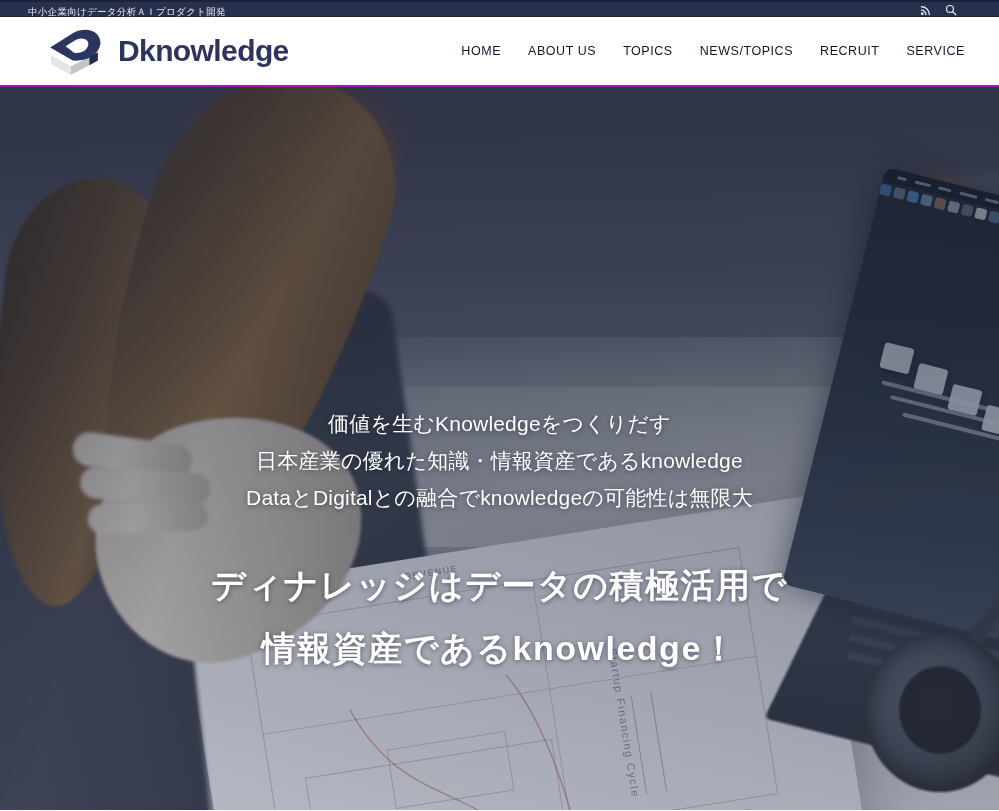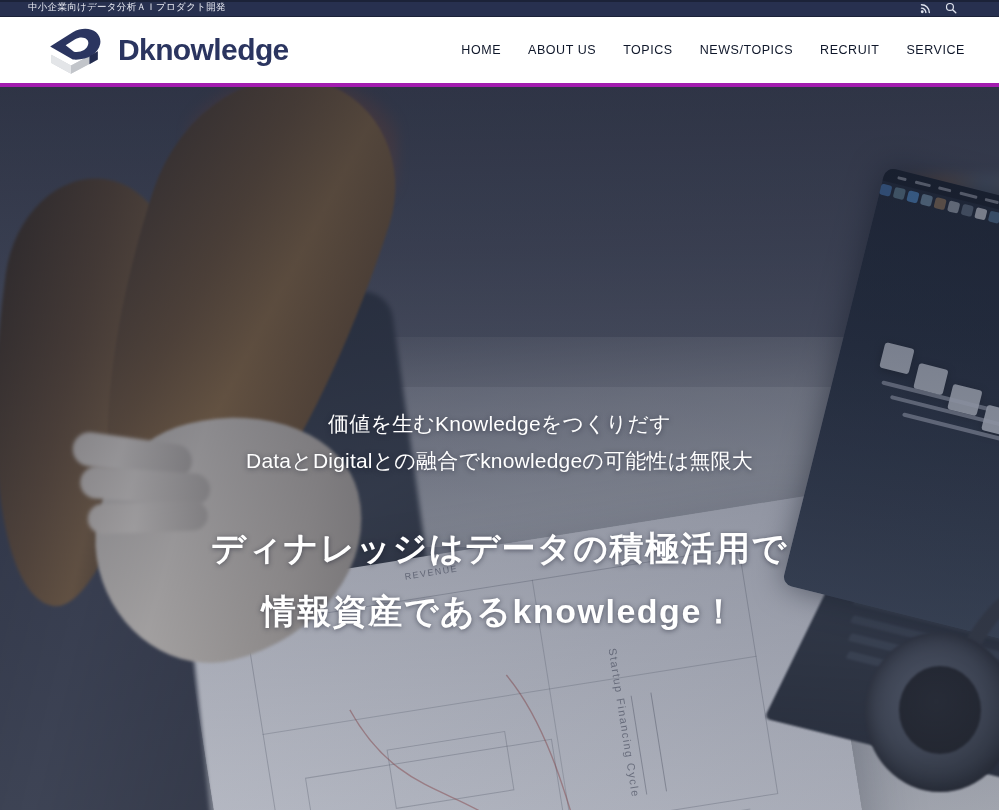--- a/index.html
+++ b/index.html
@@ -10,39 +10,39 @@
     background:#fff;
   }
   .page{ position:relative; width:999px; height:811px; overflow:hidden; }
 
   
   .topbar{
     position:relative; height:17px; width:100%;
     background:#27304f;
     border-top:2px solid #1b2238;
     border-bottom:1px solid #1b2238;
-    display:flex; align-items:flex-start;
+    display:flex; align-items:flex-end;
   }
   .topbar-tagline{
     font-size:9.5px; color:#e8eaf2; letter-spacing:.3px;
     margin-left:28px; white-space:nowrap; line-height:1;
   }
   .topbar-icons{
     margin-left:auto; display:flex; align-items:center; gap:13px;
     margin-right:42px;
   }
   .topbar-icons .ico{ display:block; width:12px; height:12px; cursor:pointer; }
   .topbar-icons .ico svg{ display:block; }
 
   
   .header{
     position:relative; height:70px; width:100%;
     background:#ffffff;
     display:flex; align-items:center;
-    border-bottom:4px solid #a21caf;
+    border-bottom:2px solid #a21caf;
   }
   .logo{
     display:flex; align-items:center; gap:14px;
     margin-left:38px; text-decoration:none; cursor:pointer;
   }
   .logo-mark{ width:66px; height:50px; display:block; flex:none; }
   .logo-text{
     font-size:30px; font-weight:bold; color:#2b3560;
     letter-spacing:-.6px; line-height:1;
   }
@@ -343,20 +343,21 @@
       </div>
 
       <div class="headband"></div>
       <div class="headphone"></div>
     </div>
 
     <div class="hero-tint"></div>
 
     <div class="hero-copy">
       <div class="sub">価値を生むKnowledgeをつくりだす</div>
+      <div class="sub">日本産業の優れた知識・情報資産であるknowledge</div>
       <div class="sub">DataとDigitalとの融合でknowledgeの可能性は無限大</div>
       <div class="headline">
         <div>ディナレッジはデータの積極活用で</div>
         <div>情報資産であるknowledge！</div>
       </div>
     </div>
   </div>
 </div>
 
 </body></html>

